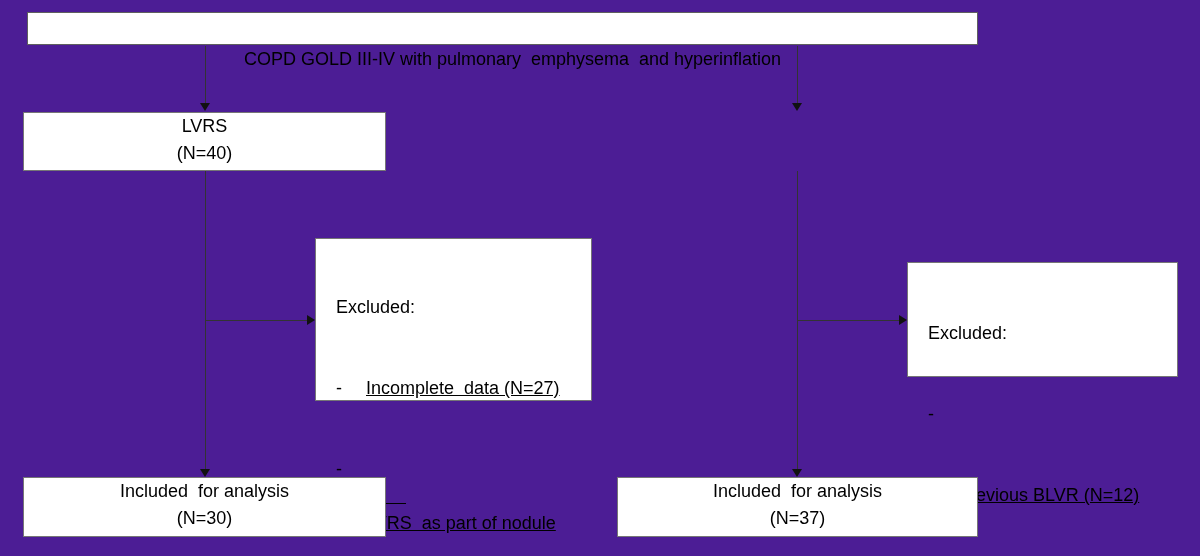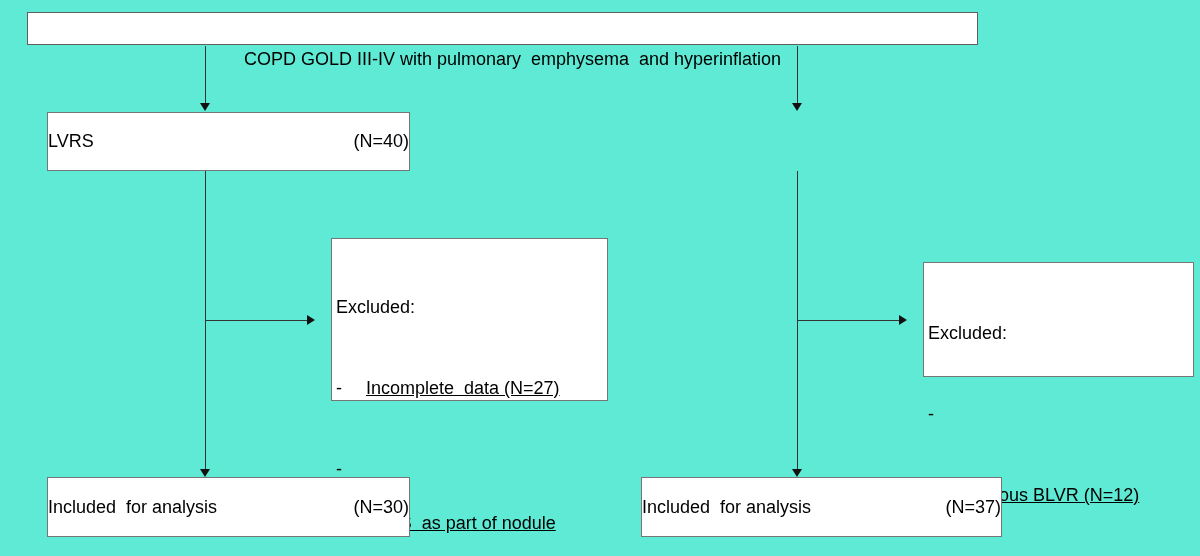--- a/index.html
+++ b/index.html
@@ -1,59 +1,57 @@
 <!DOCTYPE html>
 <html><head>
 <meta charset="utf-8">
 <style>
   html, body { margin: 0; padding: 0; background: #ffffff; }
   .canvas {
     position: relative;
     width: 1200px;
     height: 556px;
-    background: #5eead4;
+    background: #4c1d95;
     font-family: "Liberation Sans", "DejaVu Sans", sans-serif;
     color: #000000;
     font-size: 18px;
     overflow: hidden;
   }
   .box {
     position: absolute;
     box-sizing: border-box;
     background: #ffffff;
     border: 1px solid #767676;
   }
   .centerbox {
     display: flex;
-    flex-direction: row;
-    justify-content: space-between;
+    flex-direction: column;
+    justify-content: flex-start;
     align-items: center;
     text-align: center;
     line-height: 27px;
     white-space: pre-wrap;
-    margin-left: 24px;
   }
   .top-box {
     left: 27px; top: 12px; width: 951px; height: 33px;
     line-height: 31px;
     text-align: center;
     white-space: pre-wrap;
     border-color: #5f5f5f;
   }
   .lvrs-box     { left: 23px;  top: 112px; width: 363px; height: 59px; }
   .blvr-box     { left: 617px; top: 112px; width: 361px; height: 59px; }
   .incl-left    { left: 23px;  top: 477px; width: 363px; height: 60px; }
   .incl-right   { left: 617px; top: 477px; width: 361px; height: 60px; }
   .excl-left    { left: 315px; top: 238px; width: 277px; height: 163px; }
   .excl-right   { left: 907px; top: 262px; width: 271px; height: 115px; }
   .excl {
-    padding: 1px 6px 0 4px;
+    padding: 1px 6px 0 20px;
     line-height: 27px;
     white-space: pre-wrap;
-    margin-left: 16px;
   }
   .excl-right.excl { padding-top: 3px; }
   .excl-item { display: flex; }
   .bullet { flex: 0 0 30px; width: 30px; }
   .itxt { flex: 1 1 auto; text-decoration: underline; }
   .iline { display: block; }
   .line { position: absolute; background: #333333; }
   .head-down {
     position: absolute; width: 0; height: 0;
     border-left: 5px solid transparent;

